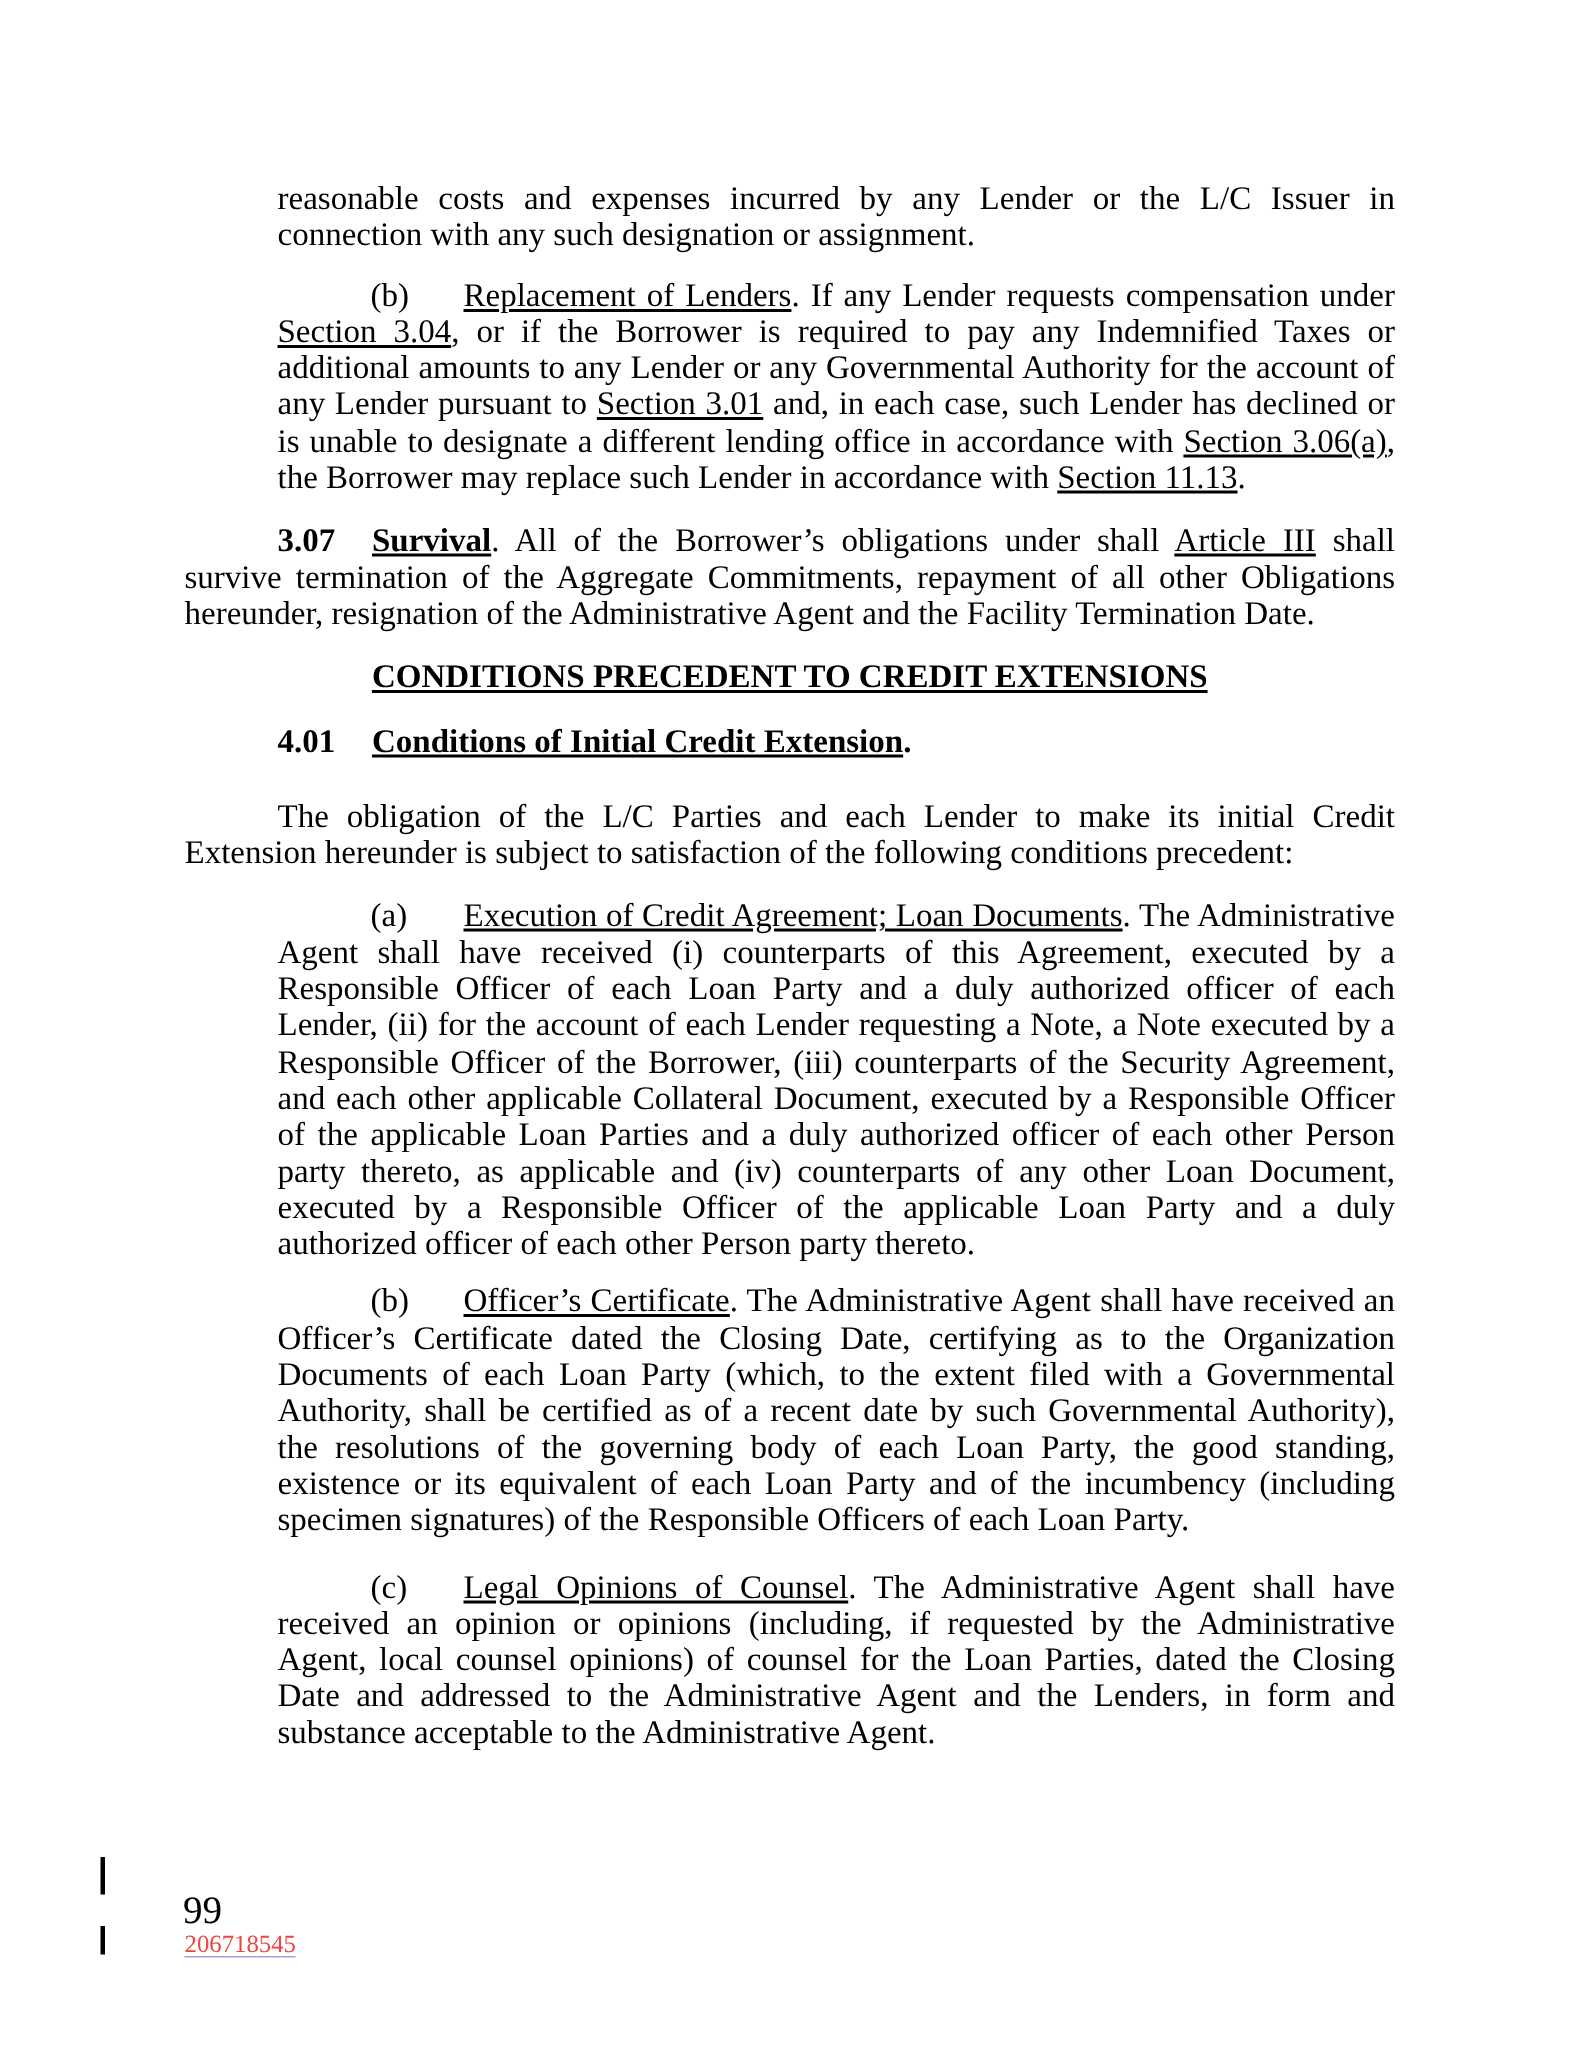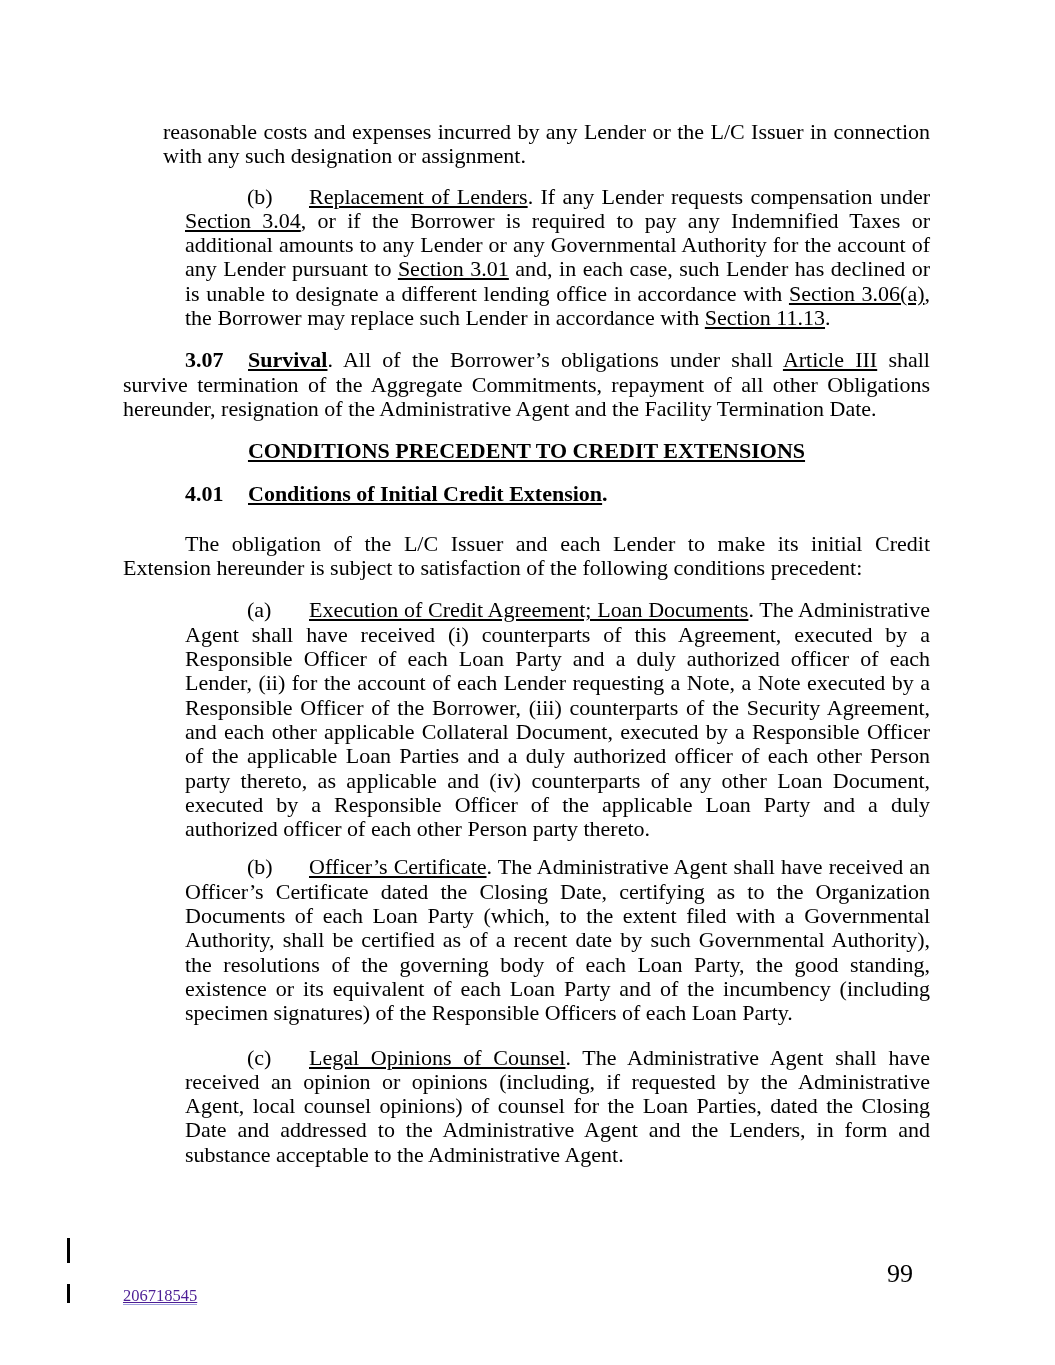--- a/index.html
+++ b/index.html
@@ -17,21 +17,21 @@
   }
   .body-text {
     position: absolute;
     left: 123px;
     top: 120px;
     width: 807px;
     text-align: justify;
   }
   p { margin: 0; }
   
-  .cont { margin-left: 40px; }
+  .cont { margin-left: 62px; }
   
   .sub  { margin-left: 62px; text-indent: 62px; }
   
   .full { text-indent: 62px; }
   .lbl  {
     display: inline-block;
     text-indent: 0;
   }
   .w62 { width: 62px; }
   .w63 { width: 63px; }
@@ -53,24 +53,24 @@
   .change-bar {
     position: absolute;
     left: 67px;
     width: 2.5px;
     background: #000000;
   }
   .bar-upper { top: 1238px; height: 25px; }
   .bar-lower { top: 1284px; height: 19px; }
   .page-number {
     position: absolute;
-    left: 106px;
+    left: 122px;
     top: 1261px;
     width: 807px;
-    text-align: right;
+    text-align: left;
     font-size: 26px;
     line-height: 26px;
   }
   .doc-id {
     position: absolute;
     left: 123px;
     top: 1287px;
     font-size: 16.5px;
     line-height: 17px;
     text-decoration: none;
@@ -88,27 +88,27 @@
 
     <p class="sub mb18"><span class="lbl w62">(b)</span><span class="u">Replacement of Lenders</span><span>. If any Lender requests compensation under </span><span class="u">Section 3.04</span><span>, or if the Borrower is required to pay any Indemnified Taxes or additional amounts to any Lender or any Governmental Authority for the account of any Lender pursuant to </span><span class="u">Section 3.01</span><span> and, in each case, such Lender has declined or is unable to designate a different lending office in accordance with </span><span class="u">Section 3.06(a)</span><span>, the Borrower may replace such Lender in accordance with </span><span class="u">Section 11.13</span><span>.</span></p>
 
     <p class="full mb18"><span class="lbl w63 b">3.07</span><span class="b u">Survival</span><span>. All of the Borrower’s obligations under shall </span><span class="u">Article III</span><span> shall survive termination of the Aggregate Commitments, repayment of all other Obligations hereunder, resignation of the Administrative Agent and the Facility Termination Date.</span></p>
 
 
     <p class="heading-center mb18"><span class="u">CONDITIONS PRECEDENT TO CREDIT EXTENSIONS</span></p>
 
     <p class="full b mb26"><span class="lbl w63 b">4.01</span><span class="b u">Conditions of Initial Credit Extension</span><span class="b">.</span></p>
 
-    <p class="full mb18"><span>The obligation of the L/C Issuer and each Lender to make its initial Credit Extension hereunder is subject to satisfaction of the following conditions precedent:</span></p>
+    <p class="full mb18"><span>The obligation of the L/C Parties and each Lender to make its initial Credit Extension hereunder is subject to satisfaction of the following conditions precedent:</span></p>
 
     <p class="sub mb14"><span class="lbl w62">(a)</span><span class="u">Execution of Credit Agreement; Loan Documents</span><span>. The Administrative Agent shall have received (i) counterparts of this Agreement, executed by a Responsible Officer of each Loan Party and a duly authorized officer of each Lender, (ii) for the account of each Lender requesting a Note, a Note executed by a Responsible Officer of the Borrower, (iii) counterparts of the Security Agreement, and each other applicable Collateral Document, executed by a Responsible Officer of the applicable Loan Parties and a duly authorized officer of each other Person party thereto, as applicable and (iv) counterparts of any other Loan Document, executed by a Responsible Officer of the applicable Loan Party and a duly authorized officer of each other Person party thereto.</span></p>
 
     <p class="sub mb20"><span class="lbl w62">(b)</span><span class="u">Officer’s Certificate</span><span>. The Administrative Agent shall have received an Officer’s Certificate dated the Closing Date, certifying as to the Organization Documents of each Loan Party (which, to the extent filed with a Governmental Authority, shall be certified as of a recent date by such Governmental Authority), the resolutions of the governing body of each Loan Party, the good standing, existence or its equivalent of each Loan Party and of the incumbency (including specimen signatures) of the Responsible Officers of each Loan Party.</span></p>
 
     <p class="sub"><span class="lbl w62">(c)</span><span class="u">Legal Opinions of Counsel</span><span>. The Administrative Agent shall have received an opinion or opinions (including, if requested by the Administrative Agent, local counsel opinions) of counsel for the Loan Parties, dated the Closing Date and addressed to the Administrative Agent and the Lenders, in form and substance acceptable to the Administrative Agent.</span></p>
 
   </main>
 
   <div class="change-bar bar-upper"></div>
   <div class="change-bar bar-lower"></div>
   <div class="page-number">99</div>
-  <a class="doc-id" style="color: #4c1d95; border-bottom-color: rgb(160, 160, 221); text-decoration: underline;">206718545</a>
+  <a class="doc-id" style="color: #ef4444; border-bottom-color: rgb(160, 160, 221);">206718545</a>
 </div>
 
 </body></html>

